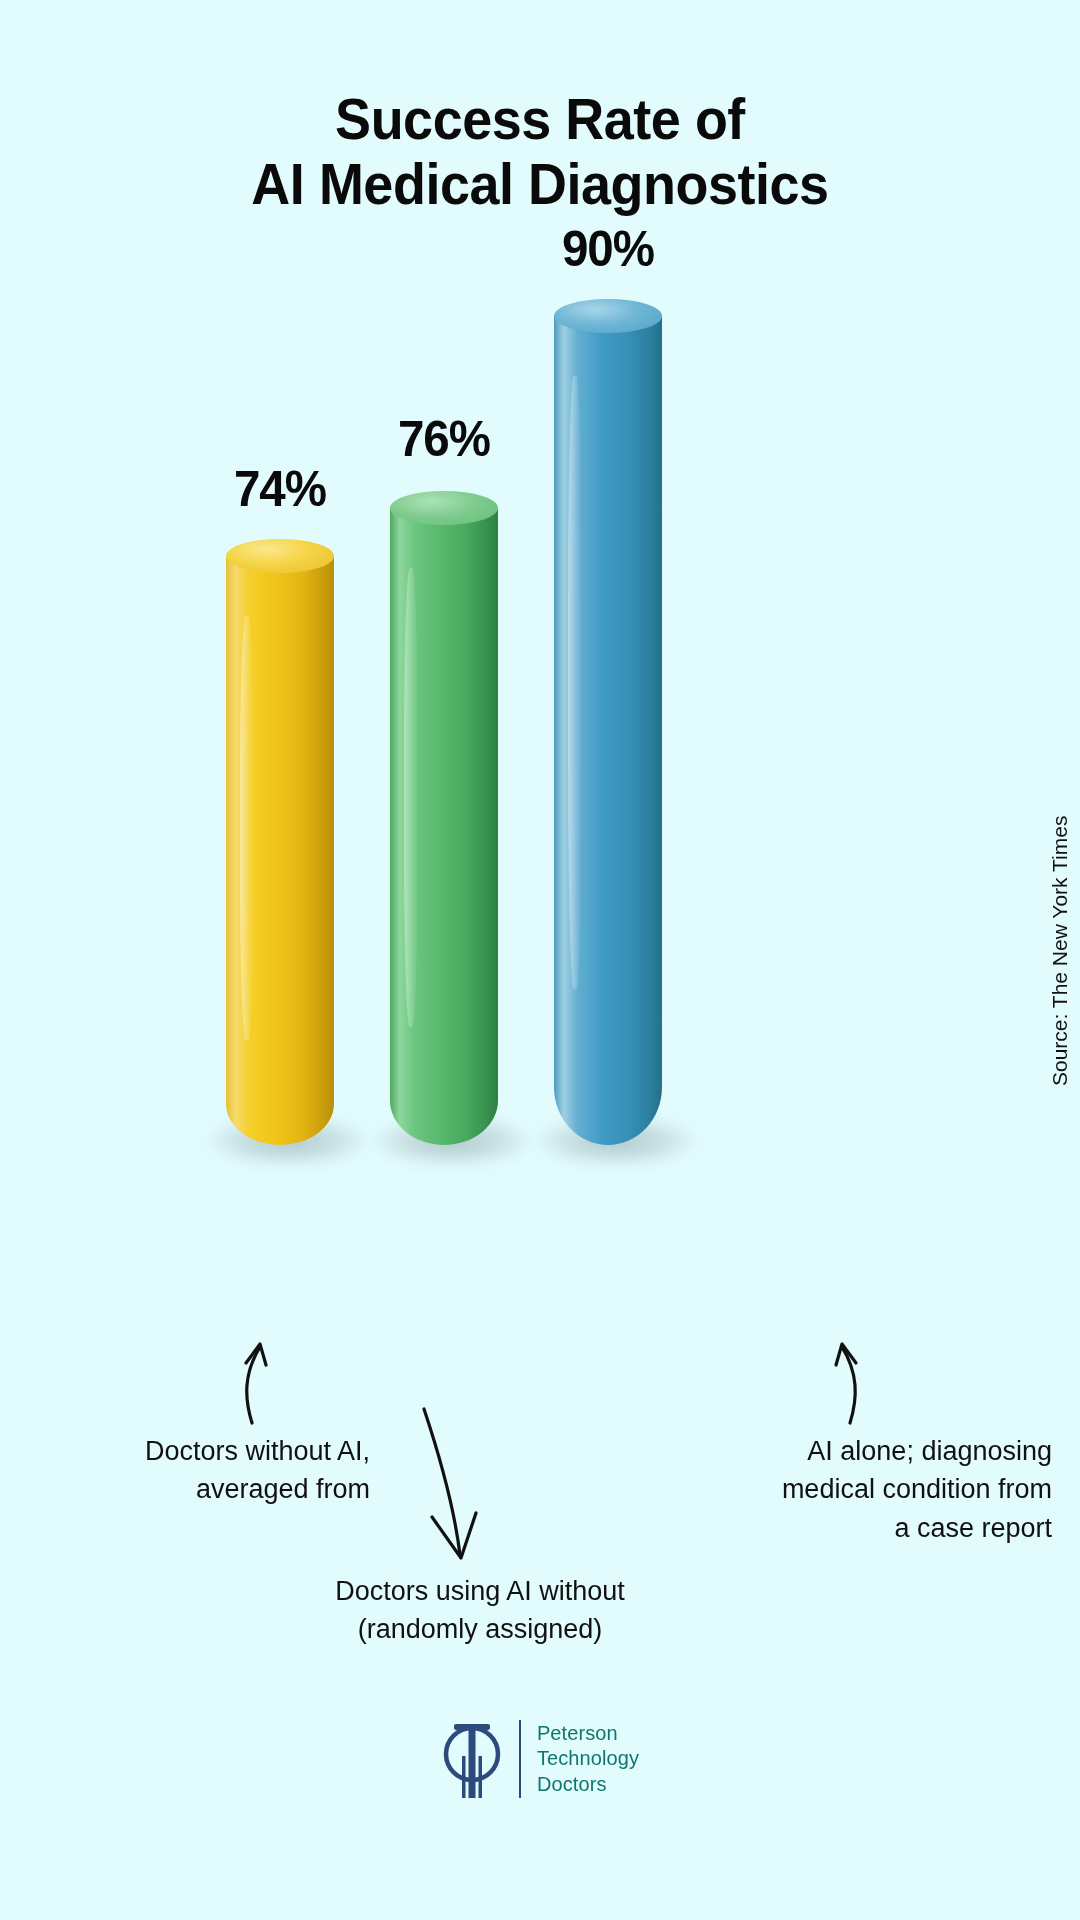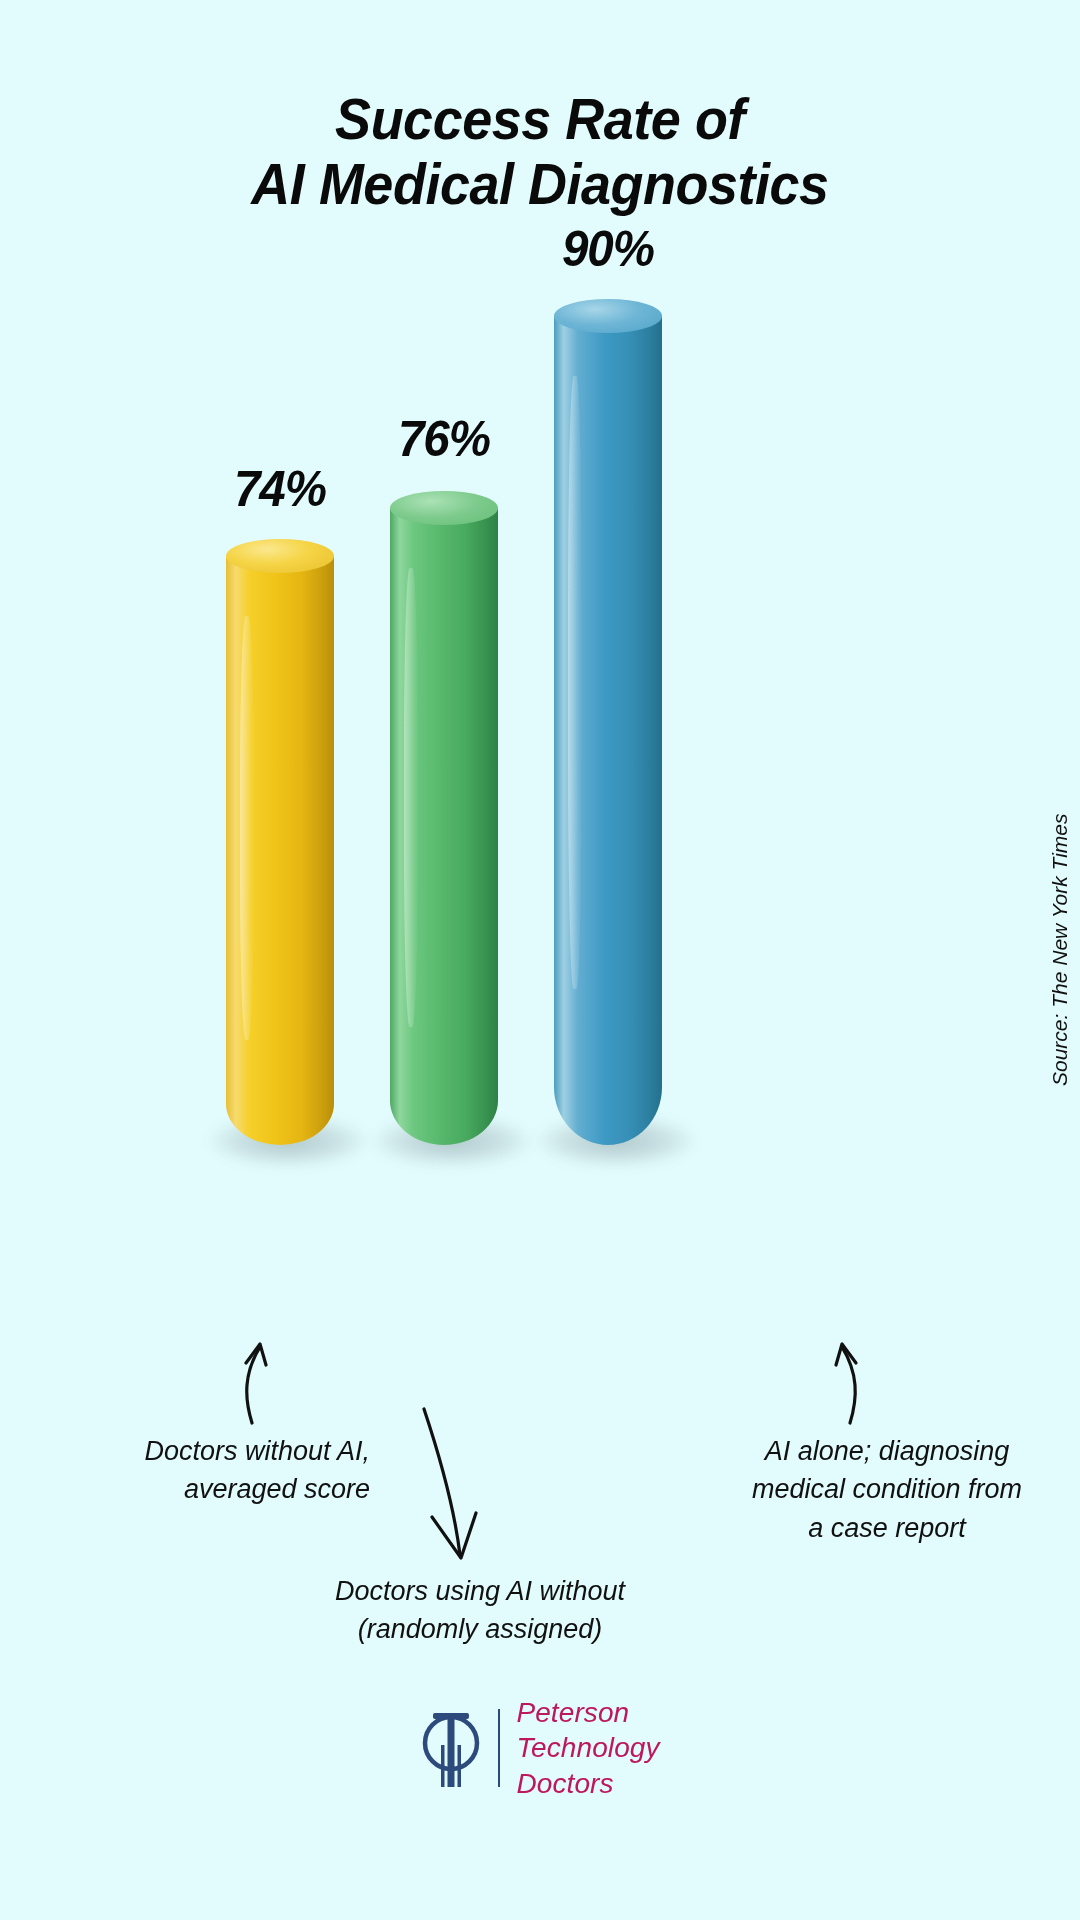--- a/index.html
+++ b/index.html
@@ -10,21 +10,20 @@
   }
   body {
     font-family: "Liberation Sans", sans-serif;
   }
   #infographic {
     position: relative;
     width: 1080px;
     height: 1860px;
     background: #e2fbfc;
     overflow: hidden;
-    font-style: italic;
   }
 
   
   .title {
     position: absolute;
     left: 0;
     top: 48px;
     width: 1080px;
     text-align: center;
     font-family: "Liberation Sans", sans-serif;
@@ -99,21 +98,21 @@
   .annotation {
     position: absolute;
     font-family: "Liberation Sans", sans-serif;
     font-size: 27px;
     line-height: 1.42;
     color: #111111;
     white-space: pre-line;
   }
   .ann-left   { text-align: right; }
   .ann-center { text-align: center; }
-  .ann-right  { text-align: center; }
+  .ann-right  { text-align: right; }
 
   .arrow-svg {
     position: absolute;
     overflow: visible;
     pointer-events: none;
   }
 
   
   .source {
     position: absolute;
@@ -138,23 +137,23 @@
   }
   .logo-mark { flex: none; }
   .logo-divider {
     width: 2px;
     height: 78px;
     background: #2d4a7c;
     flex: none;
   }
   .logo-text {
     font-family: "Liberation Sans", sans-serif;
-    font-size: 28px;
+    font-size: 20px;
     line-height: 1.28;
-    color: #be185d;
+    color: #0f766e;
     letter-spacing: 0.1px;
   }
   .logo-text div { white-space: nowrap; }
 </style>
 </head>
 <body>
 
 <div id="infographic">
 
   <h1 class="title">
@@ -231,21 +230,21 @@
     <path d="M 14 4 C 30 52, 44 100, 50 150" stroke="#111111" stroke-width="3.2" fill="none" stroke-linecap="round"></path>
     <path d="M 22 112 L 51 153 L 66 108" stroke="#111111" stroke-width="3.2" fill="none" stroke-linecap="round" stroke-linejoin="round"></path>
   </svg>
 
   <svg class="arrow-svg" style="left:812px; top:1335px;" width="60" height="90" viewBox="0 0 60 90">
     <path d="M 38 88 C 46 62, 46 38, 30 12" stroke="#111111" stroke-width="3.2" fill="none" stroke-linecap="round"></path>
     <path d="M 44 28 L 30 9 L 24 30" stroke="#111111" stroke-width="3.2" fill="none" stroke-linecap="round" stroke-linejoin="round"></path>
   </svg>
 
   <div class="annotation ann-left" style="left:40px; top:1432px; width:330px;">Doctors without AI,
-averaged score</div>
+averaged from</div>
 
   <div class="annotation ann-center" style="left:300px; top:1572px; width:360px;">Doctors using AI without
 (randomly assigned)</div>
 
   <div class="annotation ann-right" style="left:722px; top:1432px; width:330px;">AI alone; diagnosing
 medical condition from
 a case report</div>
 
   <div class="source" style="left:1048px; top:1086px;">Source: The New York Times</div>
 

